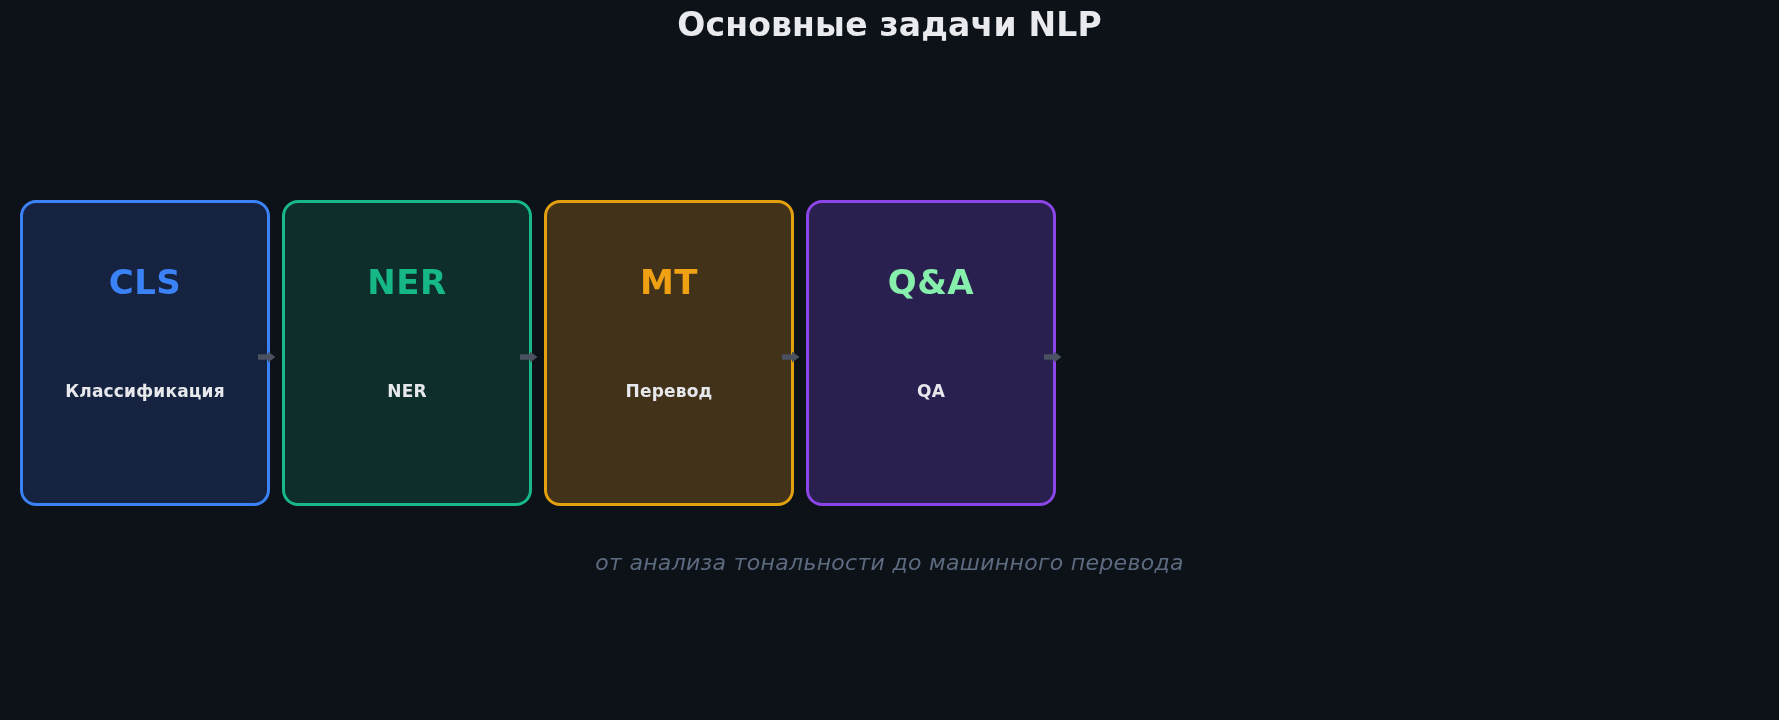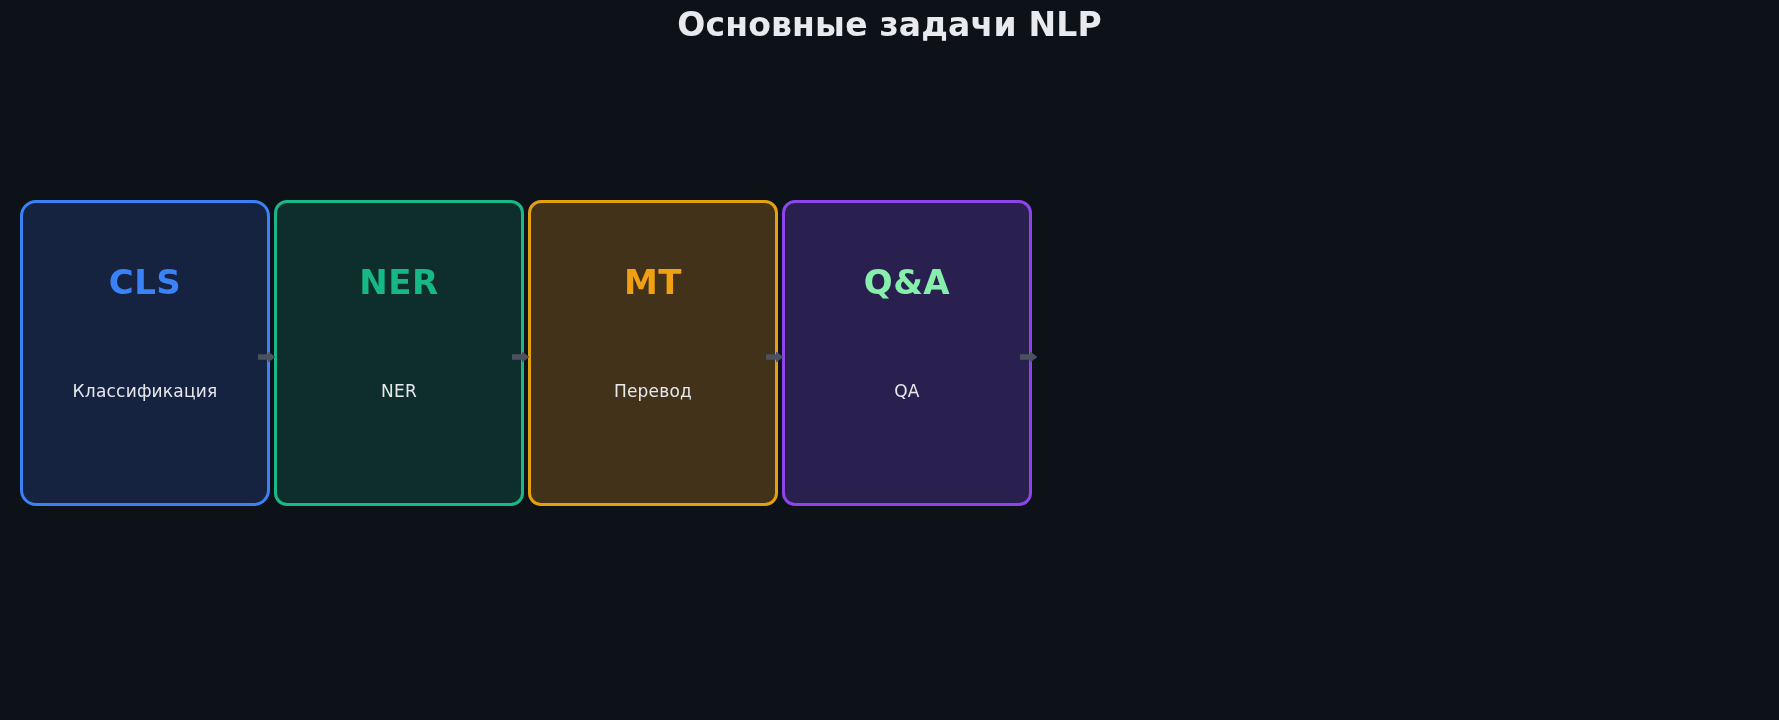--- a/index.html
+++ b/index.html
@@ -48,37 +48,37 @@
     box-sizing: border-box;
     border-style: solid;
     border-width: 3px;
     border-radius: 16px;
     display: flex;
     flex-direction: column;
     align-items: center;
     justify-content: flex-start;
     flex: 0 0 250px;
   }
-  .card + .card { margin-left: 4px; border-radius: 13px; }
+  .card + .card { margin-left: 12px; }
   .acronym {
     margin-top: 62px;
     font-size: 34px;
     font-weight: 700;
     line-height: 1;
     letter-spacing: 0.5px;
     text-align: center;
   }
   .card-label {
     position: absolute;
     top: 178px;
     left: 0;
     width: 100%;
     text-align: center;
     font-size: 17px;
-    font-weight: 400;
+    font-weight: 700;
     color: #e6e8ec;
     letter-spacing: 0.2px;
   }
   .arrow {
     position: absolute;
     top: 148px;
     right: -9px;
     width: 18px;
     height: 12px;
     z-index: 5;
@@ -135,14 +135,15 @@
         <div class="acronym" style="color: #86efac;">Q&amp;A</div>
         <div class="card-label">QA</div>
         <div class="arrow">
           <svg width="18" height="12" viewBox="0 0 18 12">
             <path d="M0 3.2 L10 3.2 L10 0.6 L17.5 6 L10 11.4 L10 8.8 L0 8.8 Z" fill="#4a5160"></path>
           </svg>
         </div>
       </div>
     </div>
 
+  <div class="caption">от анализа тональности до машинного перевода</div>
 
 </div>
 
 </body></html>

